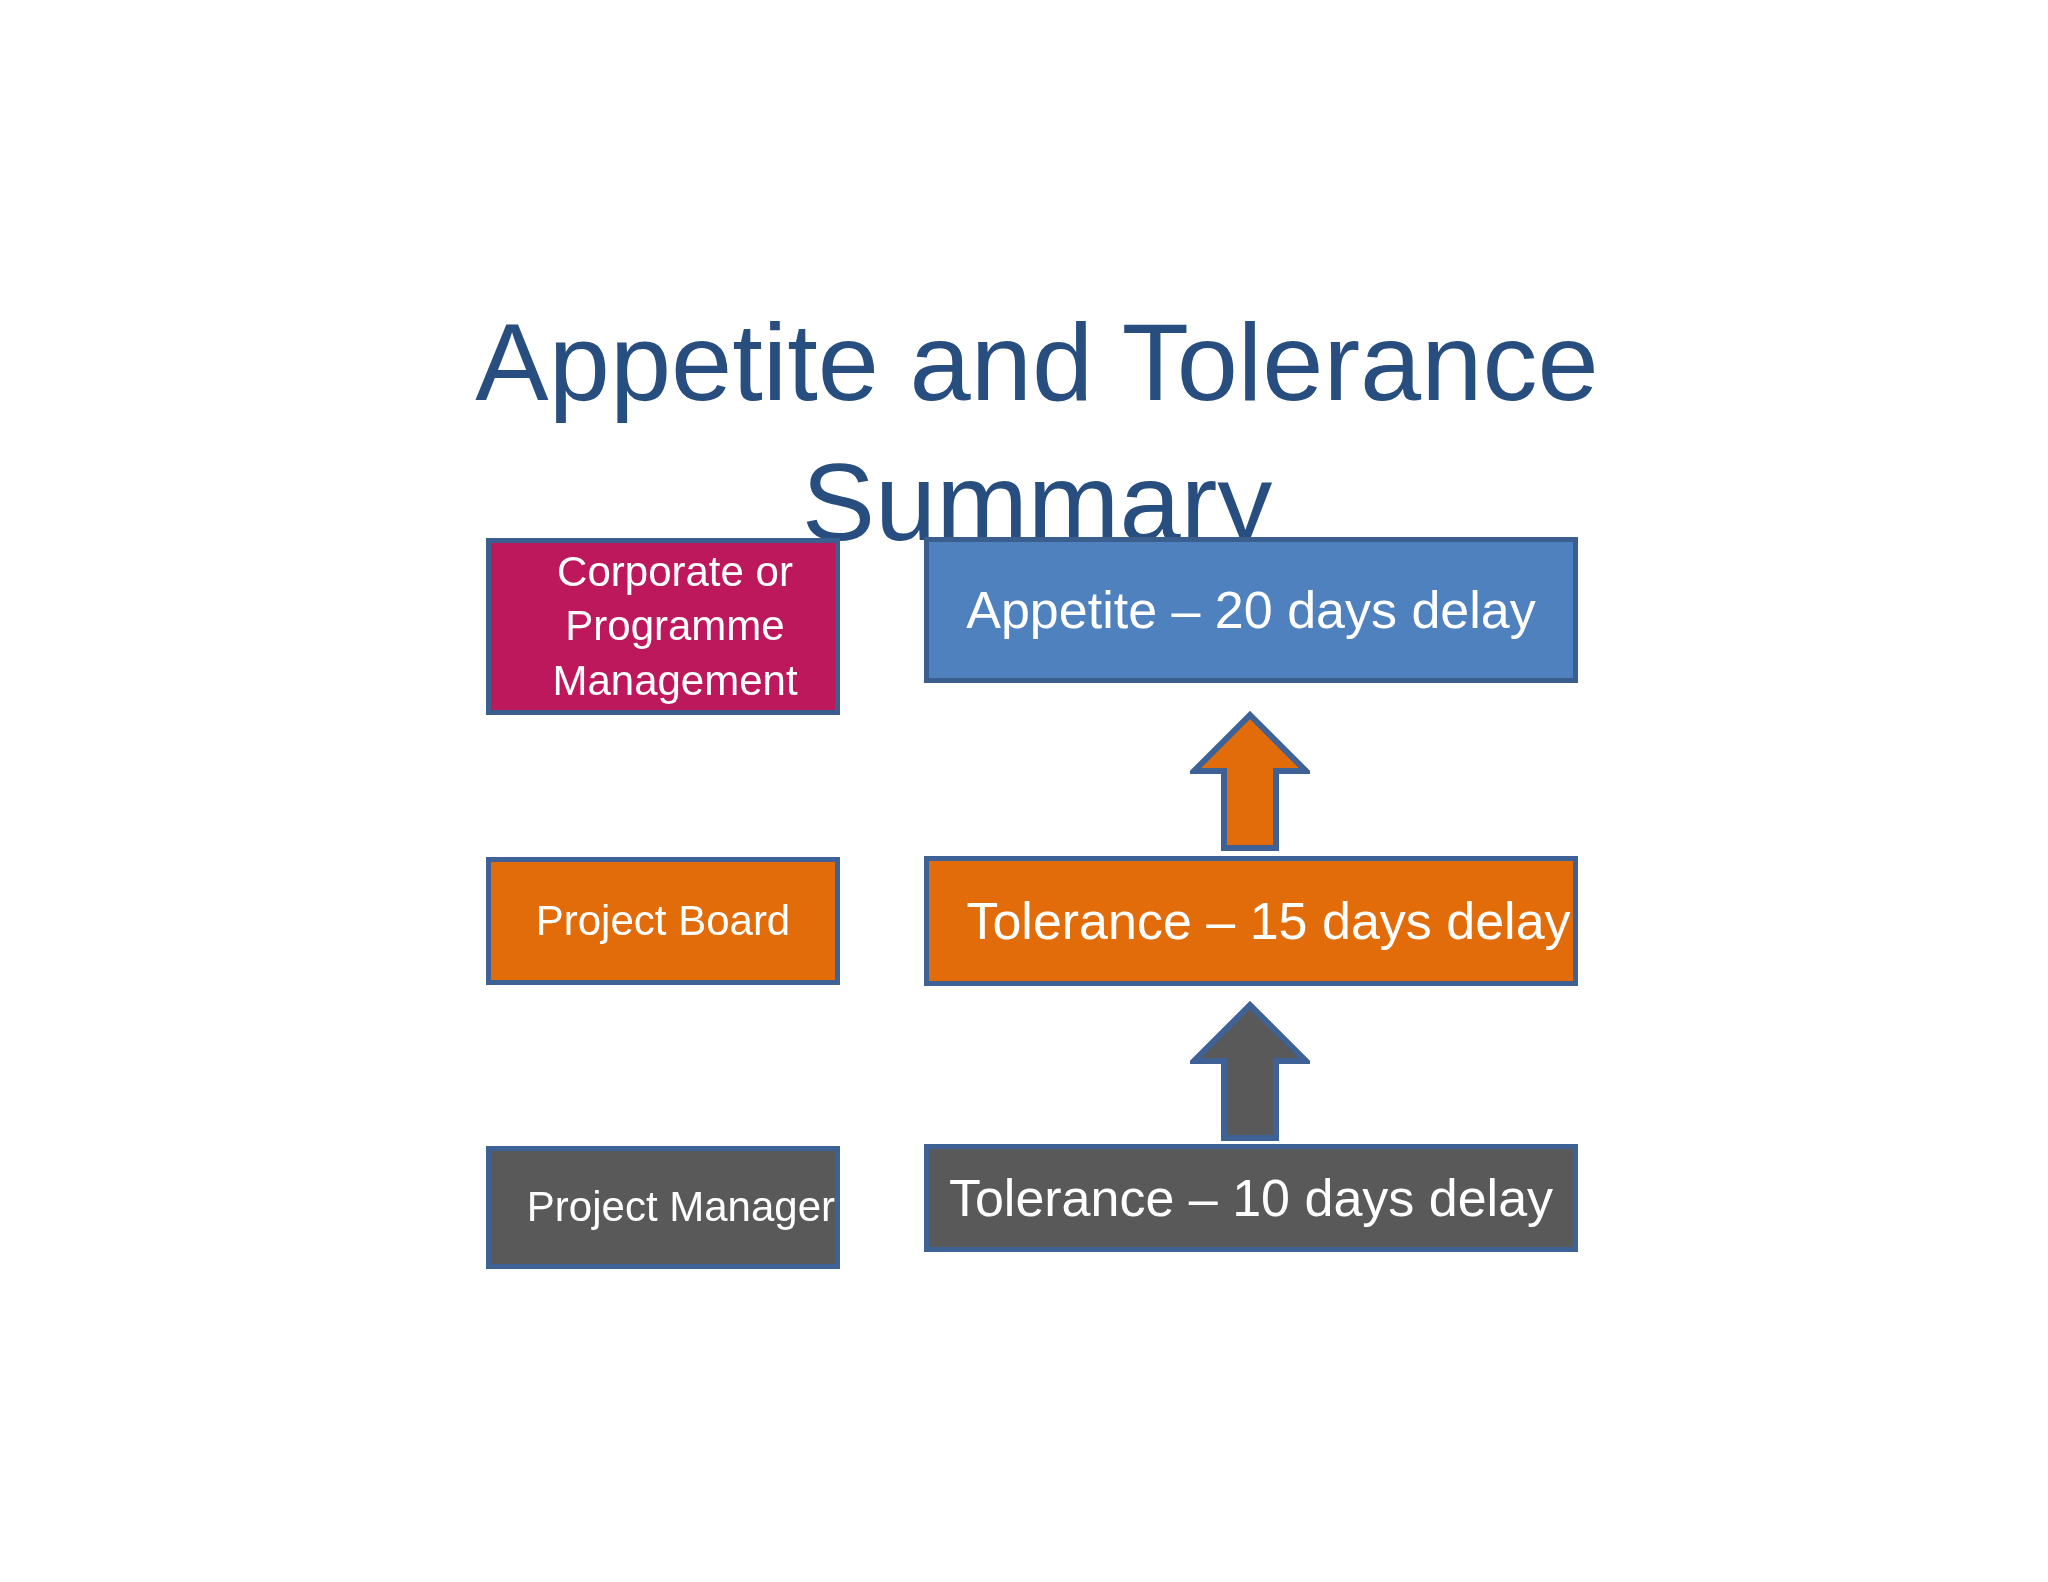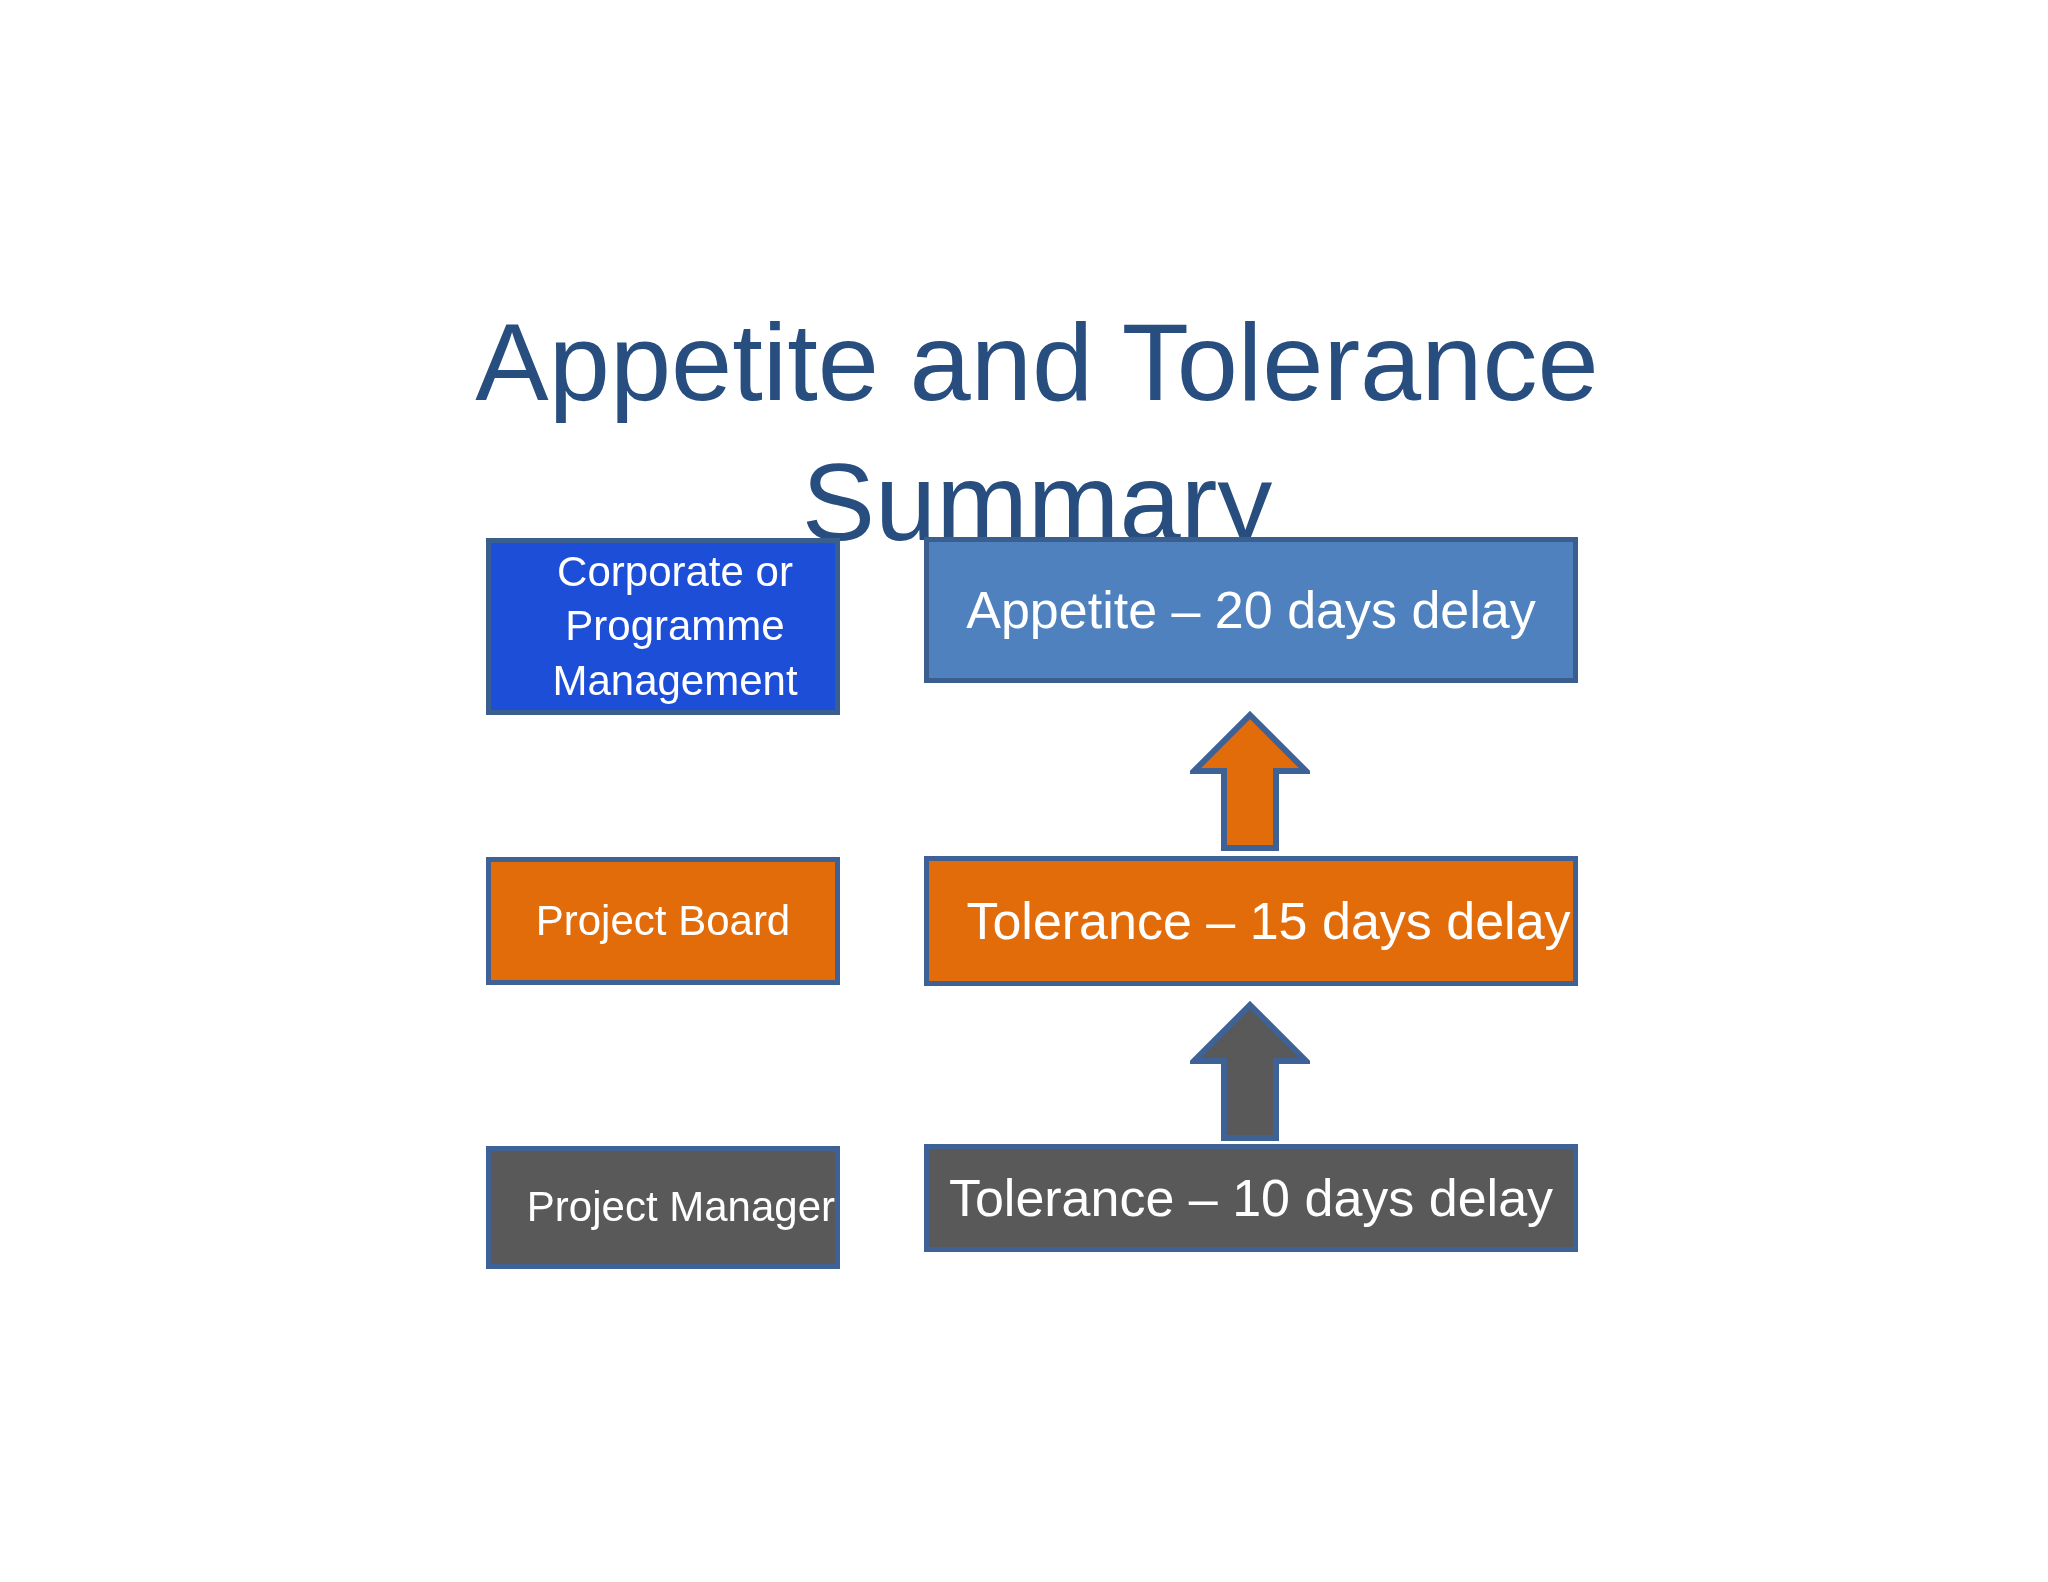--- a/index.html
+++ b/index.html
@@ -76,21 +76,21 @@
 </head>
 <body>
 
 <div class="canvas">
 
   <h1 class="title" style="color: rgb(39, 78, 127);">
     <span class="line">Appetite and Tolerance</span>
     <span class="line">Summary</span>
   </h1>
 
-  <div class="box" id="box-corporate" style="background-color: #1d4ed8; border-color: rgb(58, 95, 142); padding-left: 24px;">
+  <div class="box" id="box-corporate" style="background-color: #be185d; border-color: rgb(58, 95, 142); padding-left: 24px;">
     <span class="left-label">Corporate or
 Programme
 Management</span>
   </div>
   <div class="box" id="box-appetite" style="background-color: rgb(78, 129, 189); border-color: rgb(58, 95, 142);">
     <span class="right-label">Appetite – 20 days delay</span>
   </div>
 
   <svg class="arrow" id="arrow-board-to-corporate" viewBox="0 0 120 141" aria-hidden="true">
     <polygon points="60,4 116,60 86,60 86,137 34,137 34,60 4,60" stroke-width="6" stroke-linejoin="miter" style="fill: rgb(227, 108, 10); stroke: rgb(62, 98, 150);"></polygon>

